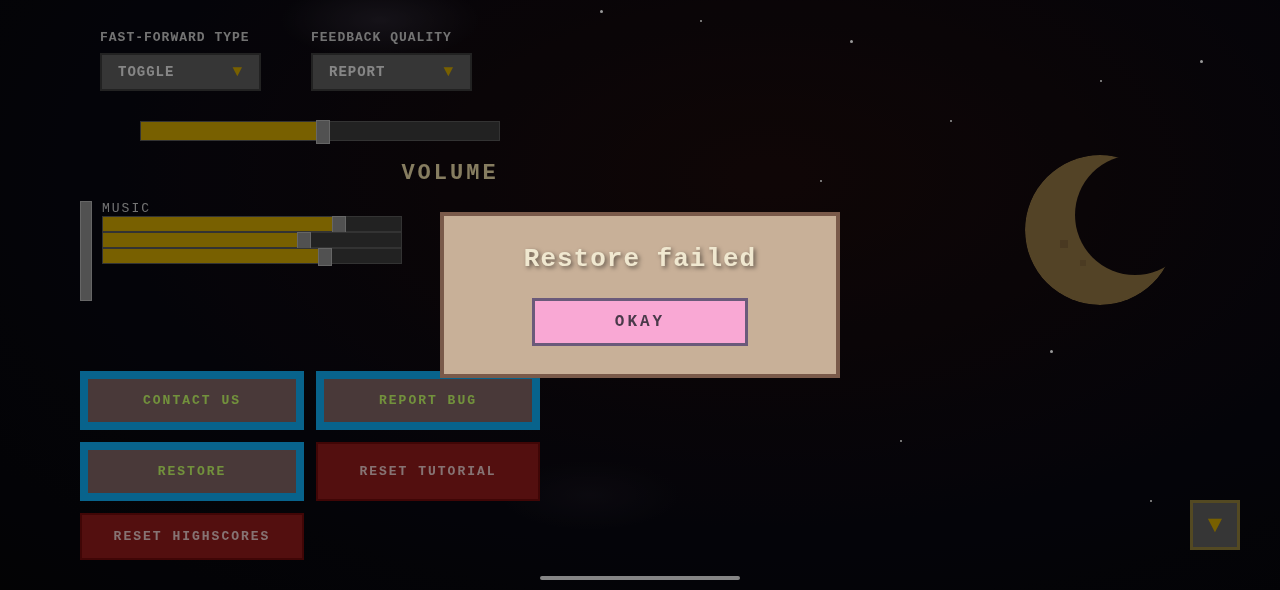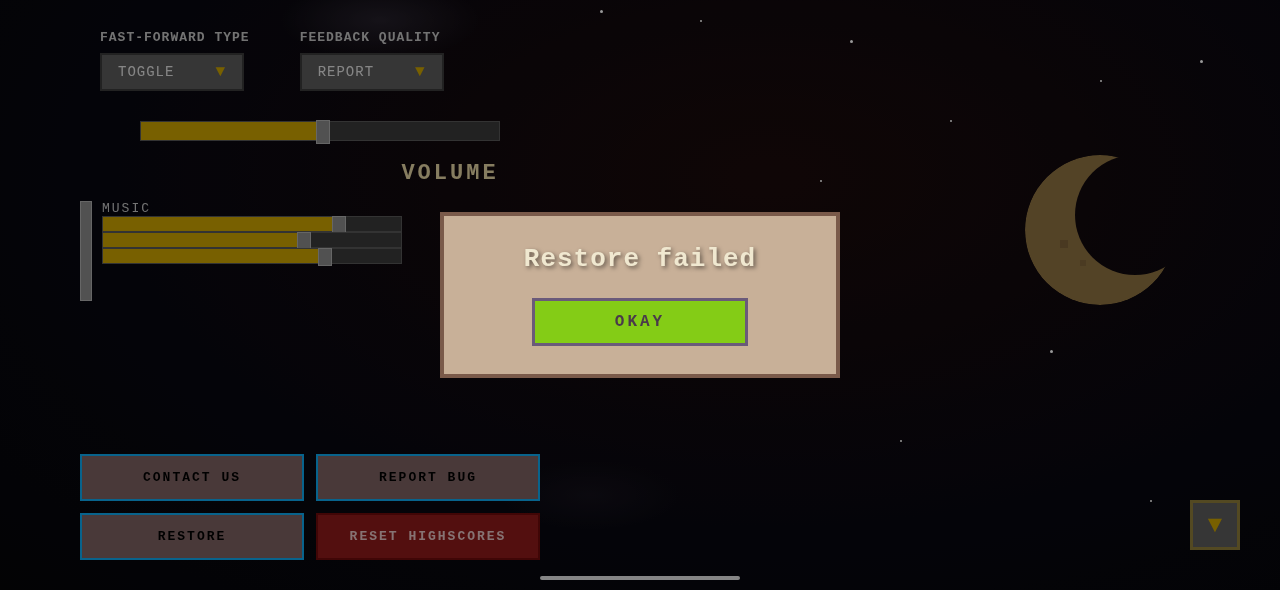--- a/index.html
+++ b/index.html
@@ -71,28 +71,28 @@
       font-size: 13px;
       letter-spacing: 1px;
       font-weight: bold;
     }
 
     .dropdown {
       background: #5a5a5a;
       border: 2px solid #3a3a3a;
       color: #e0e0e0;
       padding: 8px 16px;
-      width: 144px;
+      width: 161px;
       display: flex;
       align-items: center;
       justify-content: space-between;
       cursor: pointer;
       font-family: 'Courier New', Courier, monospace;
       font-size: 14px;
-      font-weight: normal;
+      font-weight: bold;
       letter-spacing: 1px;
     }
 
     .dropdown-arrow {
       color: #c8a000;
       font-size: 16px;
     }
 
     
     .volume-section {
@@ -185,22 +185,22 @@
       font-size: 13px;
       font-weight: bold;
       letter-spacing: 2px;
       cursor: pointer;
       border: none;
       text-align: center;
     }
 
     .btn-gray {
       background: #7a6060;
-      color: #000000;
-      border: 2px solid #0ea5e9;
+      color: #bef264;
+      border: 8px solid #0ea5e9;
     }
 
     .btn-red {
       background: #8b1a1a;
       color: #e0c0c0;
       border: 2px solid #6b0a0a;
     }
 
     
     .modal-overlay {
@@ -227,21 +227,21 @@
 
     .modal-title {
       color: #f0e8d0;
       font-size: 26px;
       font-weight: bold;
       letter-spacing: 1px;
       text-shadow: 2px 2px 4px rgba(0,0,0,0.5);
     }
 
     .modal-btn {
-      background: #84cc16;
+      background: #f9a8d4;
       border: 3px solid #6a5a7a;
       color: #4a3a4a;
       padding: 12px 80px;
       font-family: 'Courier New', Courier, monospace;
       font-size: 16px;
       font-weight: bold;
       letter-spacing: 3px;
       cursor: pointer;
     }
 
@@ -361,20 +361,21 @@
       </div>
     </div>
   </div>
 
 </div>
 
 <div class="button-grid">
   <button class="btn btn-gray">CONTACT US</button>
   <button class="btn btn-gray">REPORT BUG</button>
   <button class="btn btn-gray">RESTORE</button>
+  <button class="btn btn-red">RESET TUTORIAL</button>
   <button class="btn btn-red">RESET HIGHSCORES</button>
 </div>
 
 <div class="down-arrow-btn">
   <span class="down-arrow-icon">▼</span>
 </div>
 
 <div class="modal-overlay">
   <div class="modal">
     <span class="modal-title">Restore failed</span>

